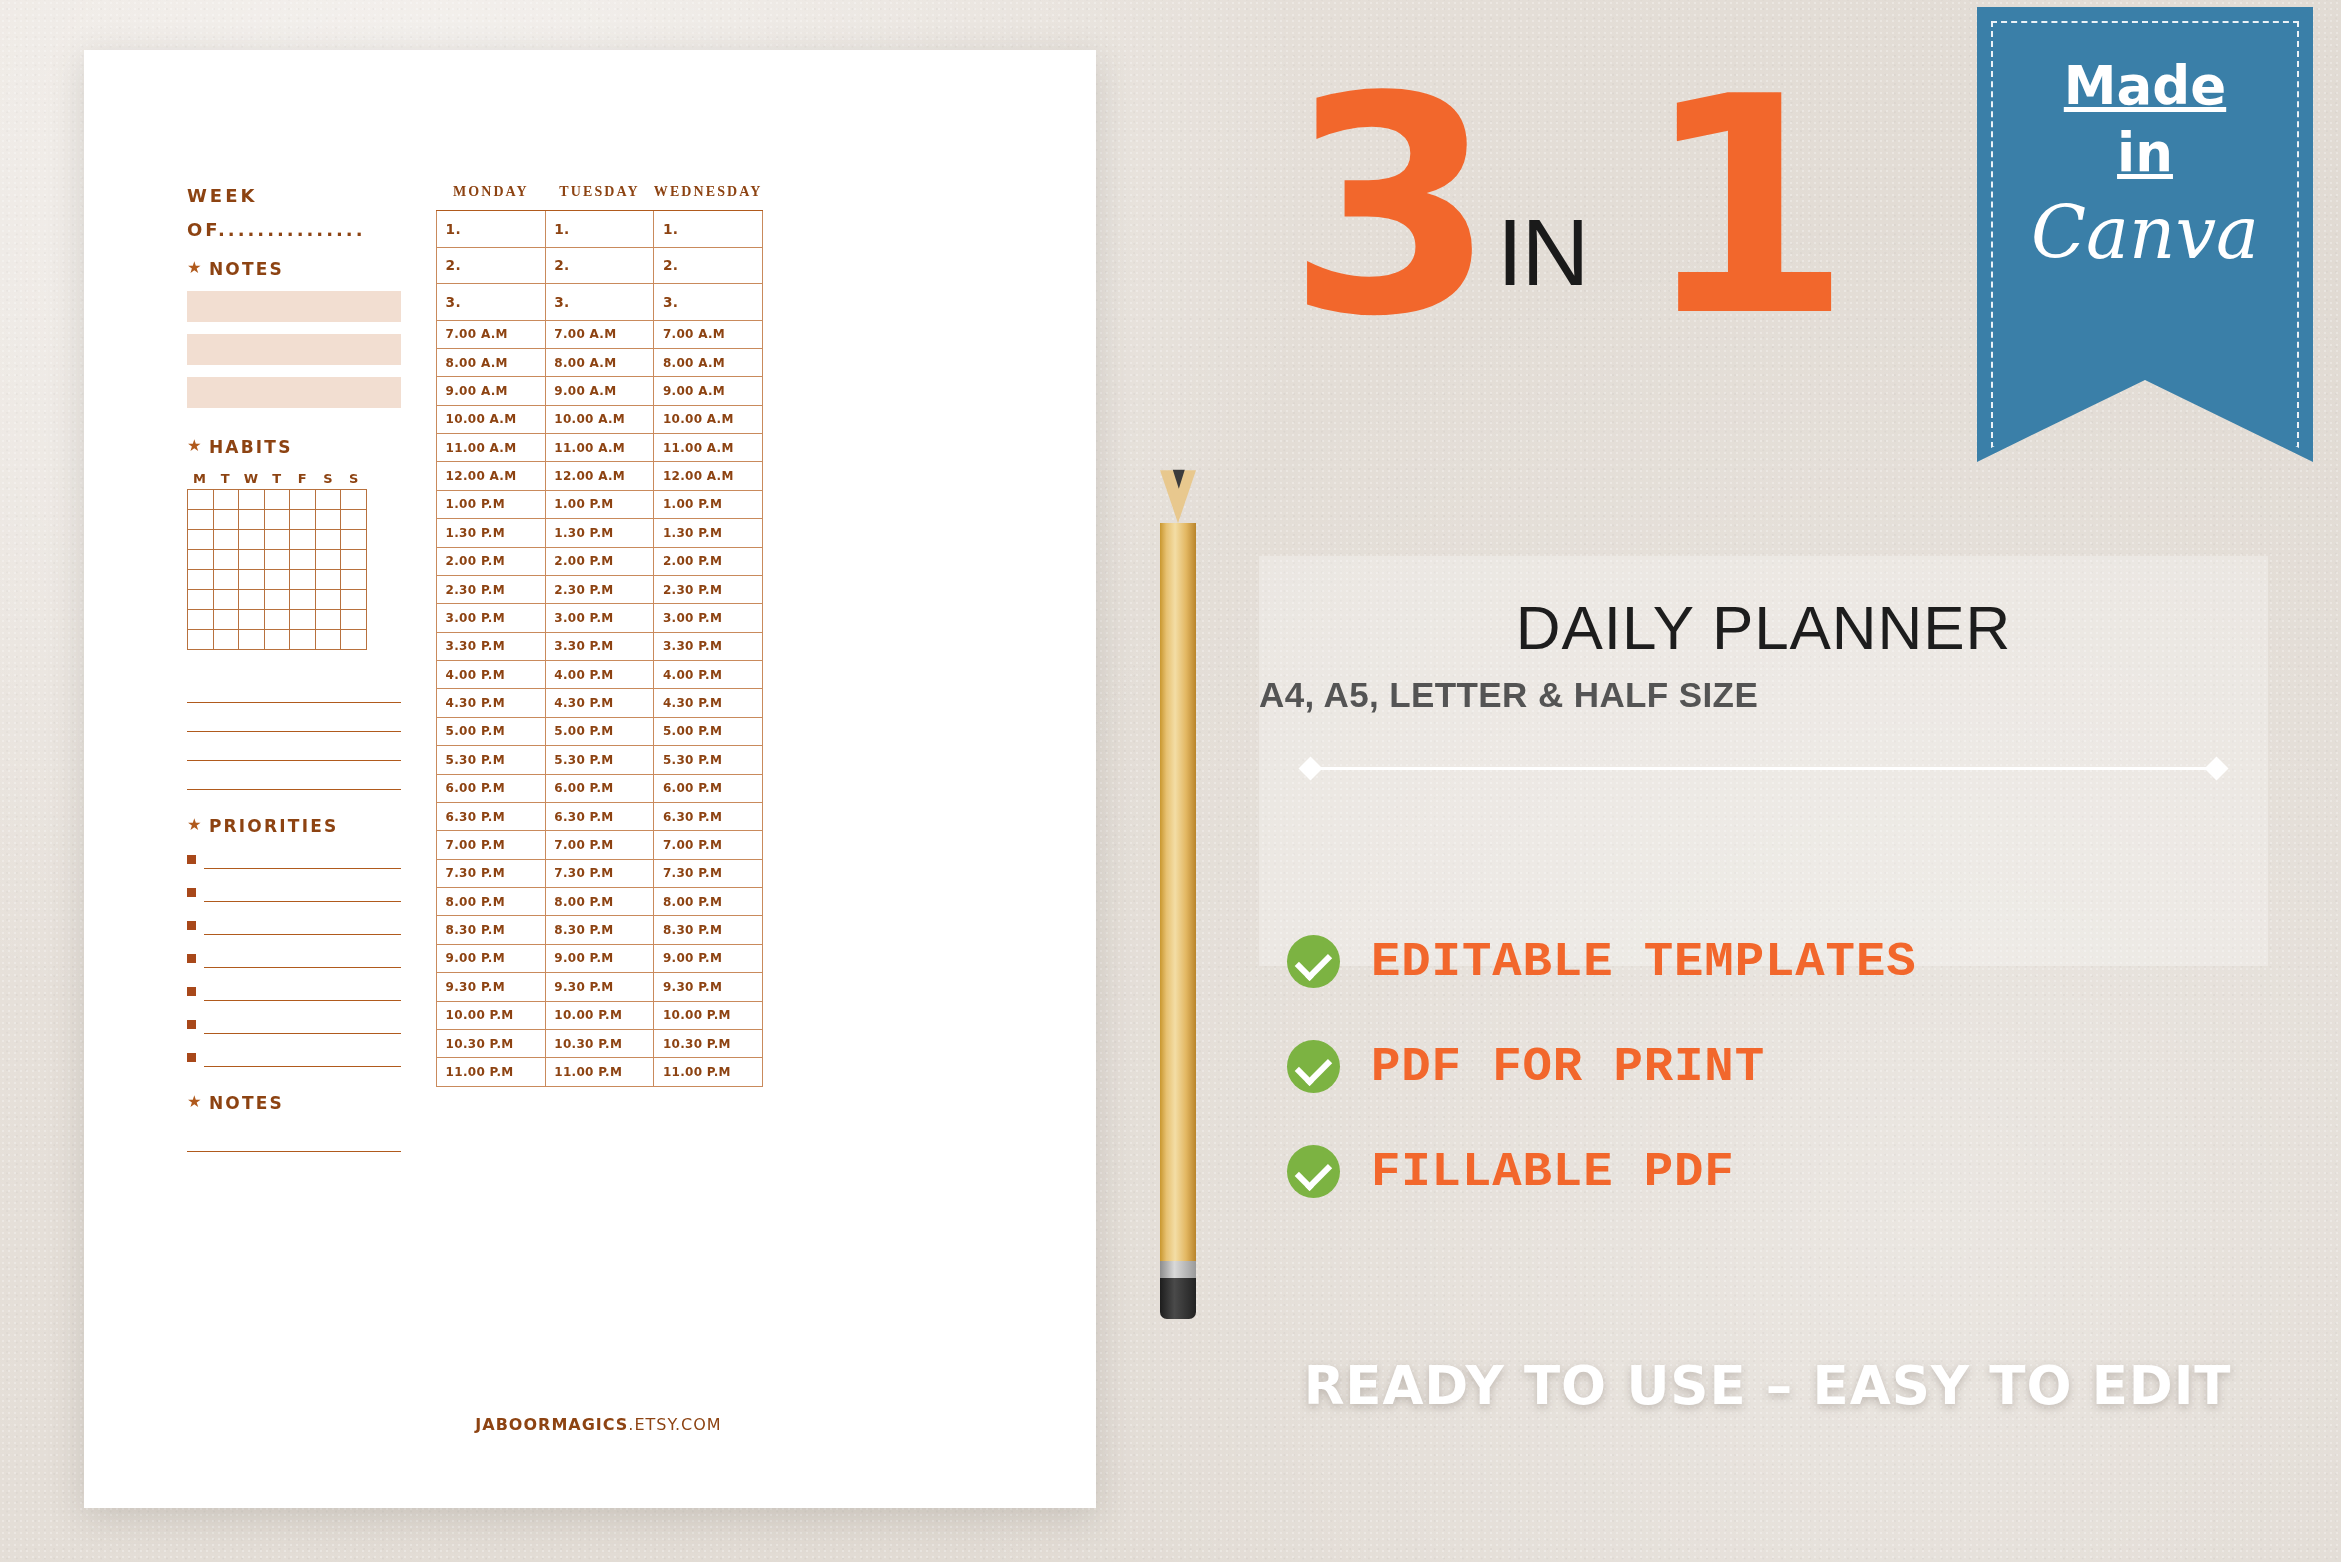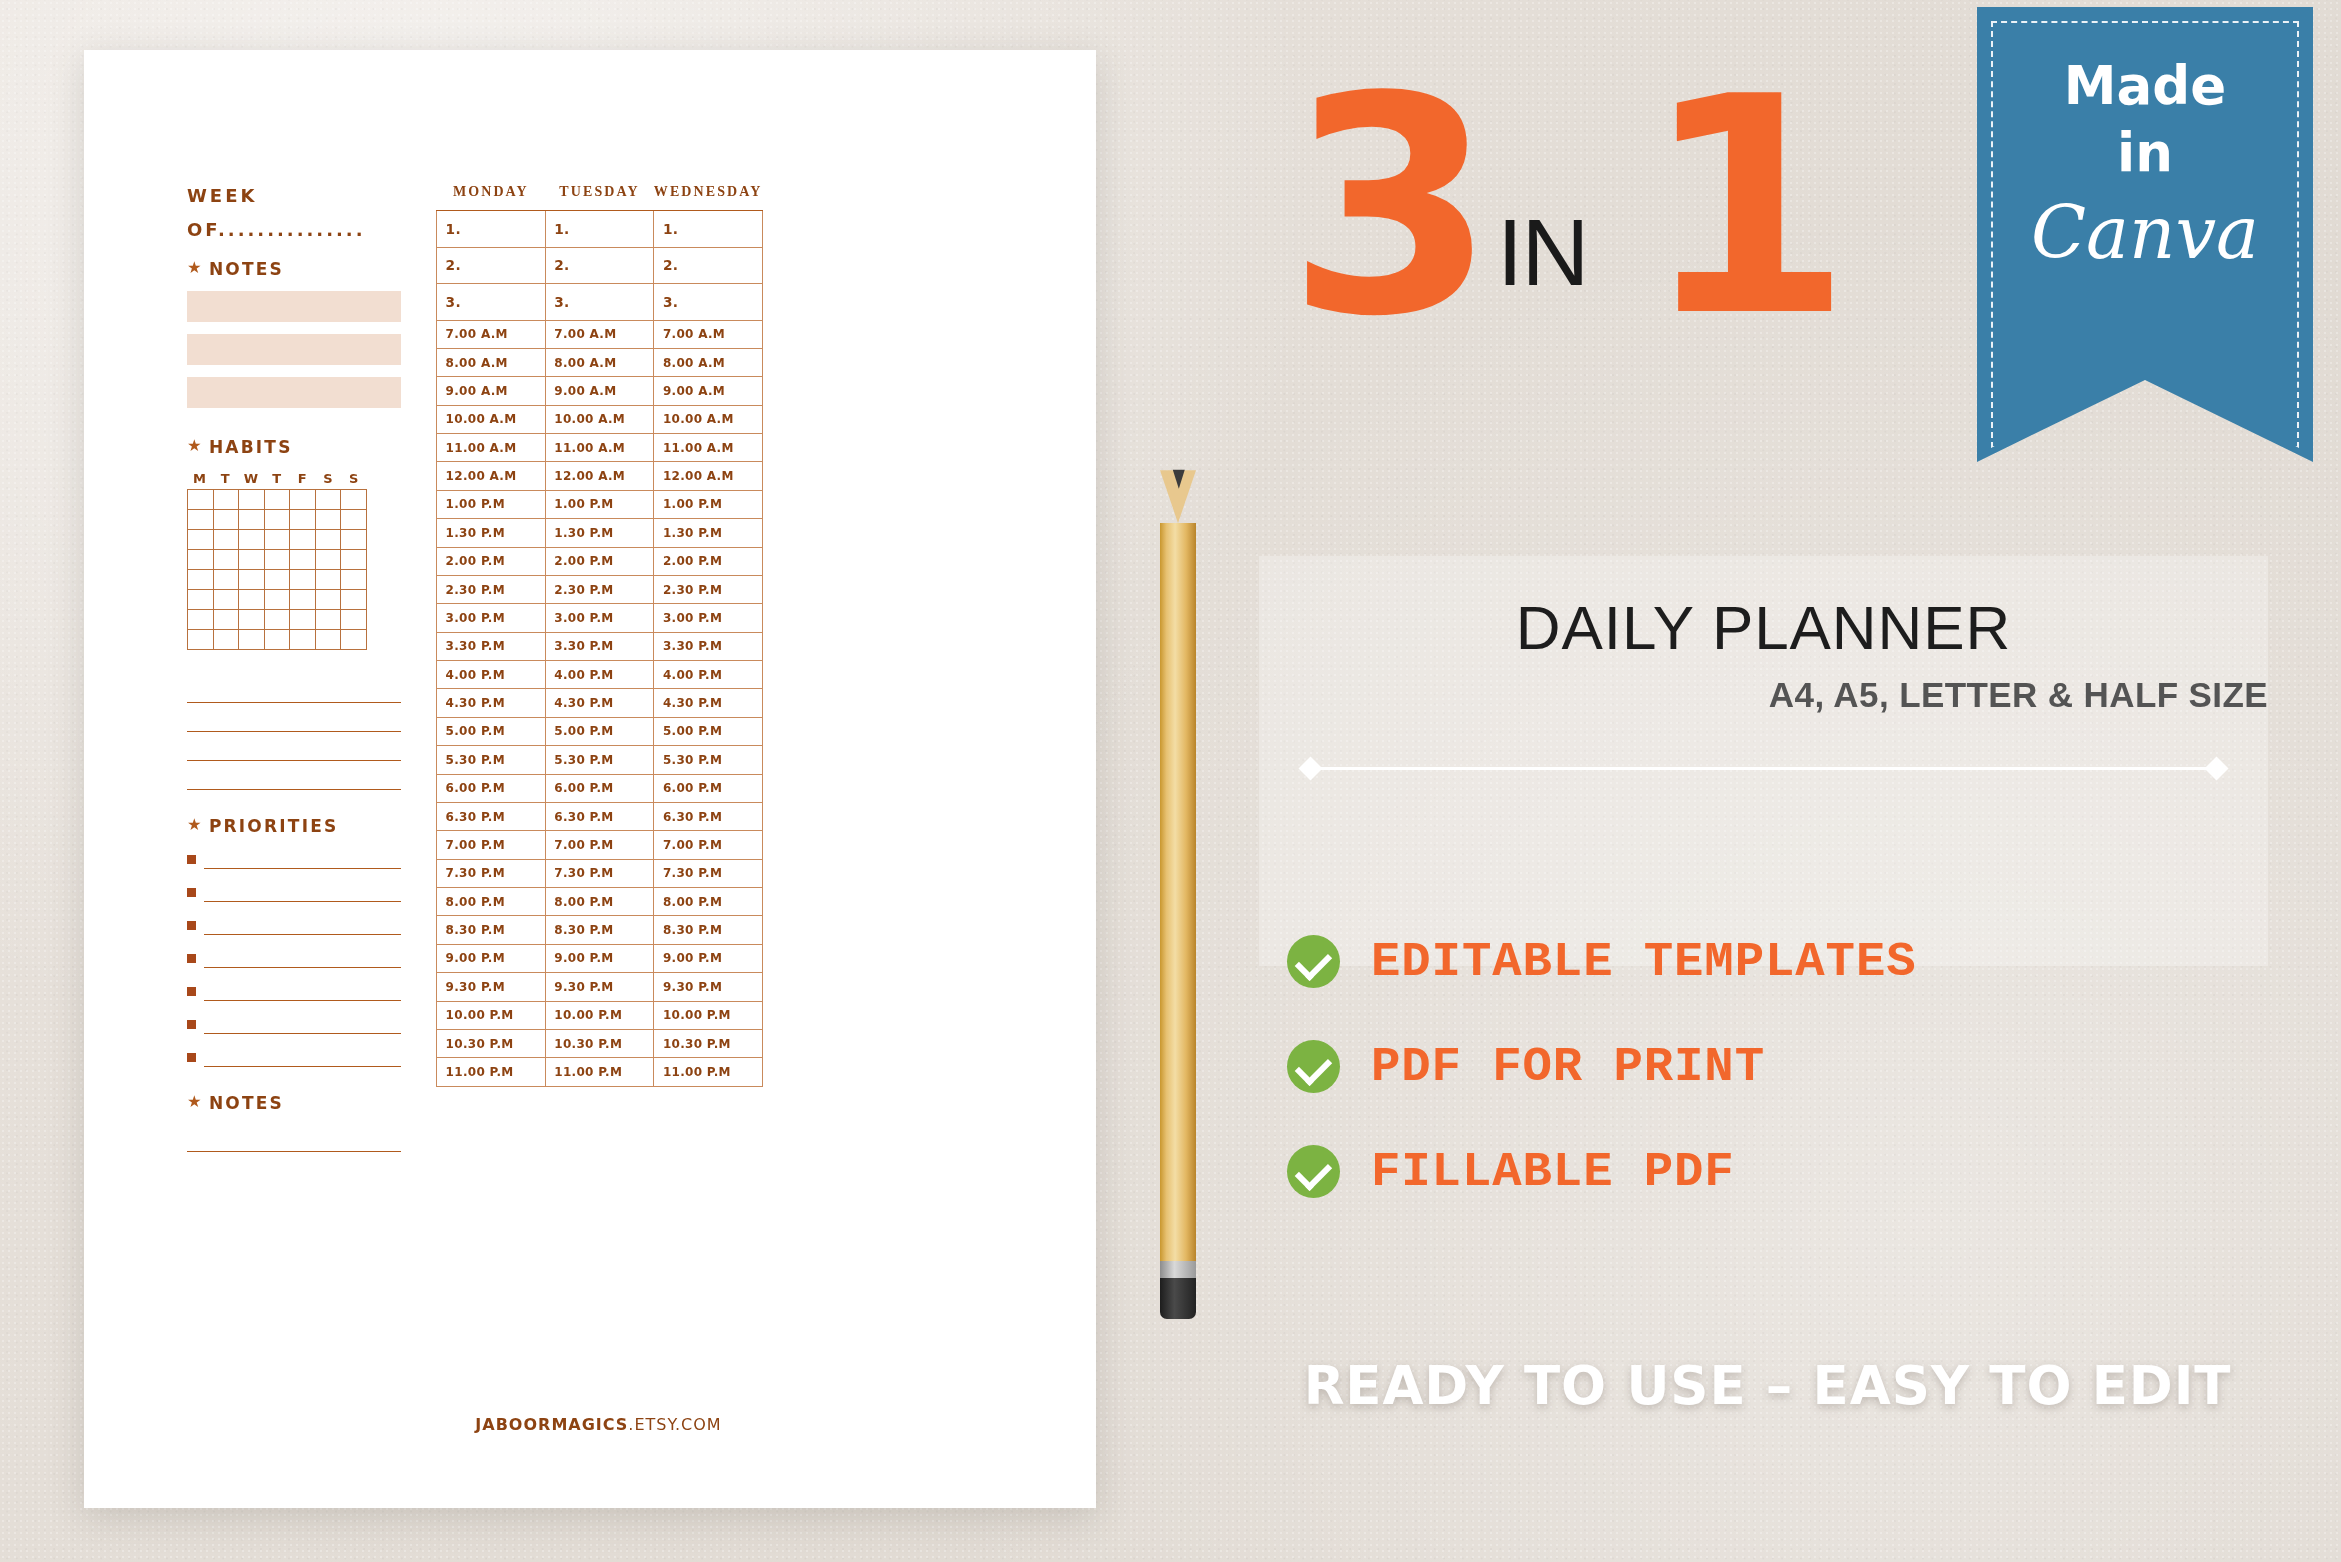--- a/index.html
+++ b/index.html
@@ -290,20 +290,21 @@
     position: absolute;
     left: 0; right: 0; top: 45px;
     text-align: center;
     color: #fff;
   }
   #made-banner .l1, #made-banner .l2 {
     font-family: "DejaVu Sans", sans-serif;
     font-weight: 700;
     font-size: 53px;
     line-height: 67px;
+    text-decoration: underline;
   }
   #made-banner .l3 {
     font-family: "DejaVu Serif", serif;
     font-style: italic;
     font-size: 72px;
     line-height: 94px;
   }
 
   #info-card {
     position: absolute;
@@ -315,21 +316,21 @@
   }
   .dp-title {
     text-align: center;
     font-family: "Liberation Sans", sans-serif;
     font-size: 62px;
     letter-spacing: 0.9px;
     color: #1d1d1d;
     margin-top: 36px;
   }
   .dp-sub {
-    text-align: right;
+    text-align: left;
     font-family: "Liberation Sans", sans-serif;
     font-weight: 700;
     font-size: 35px;
     letter-spacing: 0.4px;
     color: #545454;
     margin-top: 12px;
   }
   .divider {
     position: relative;
     margin: 45px 43px 0 43px;

